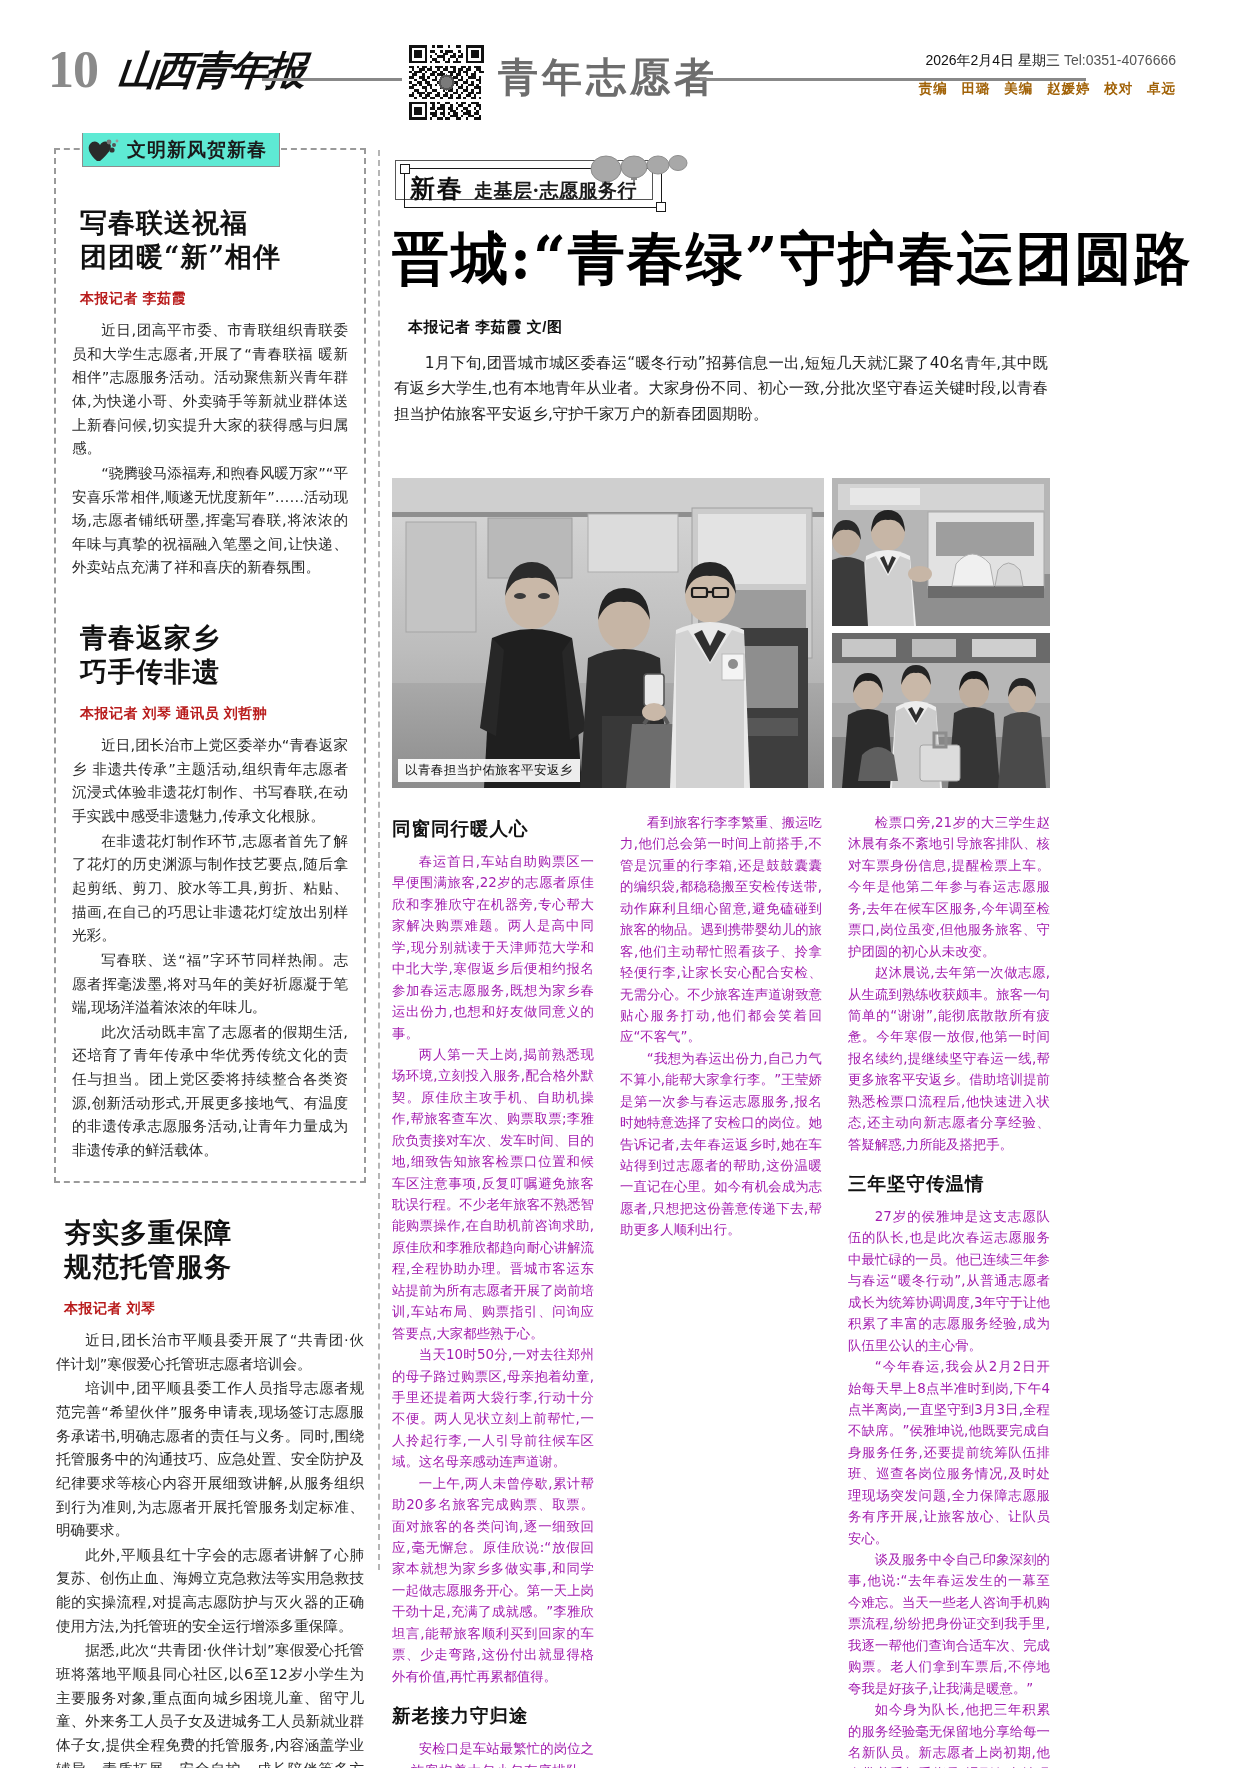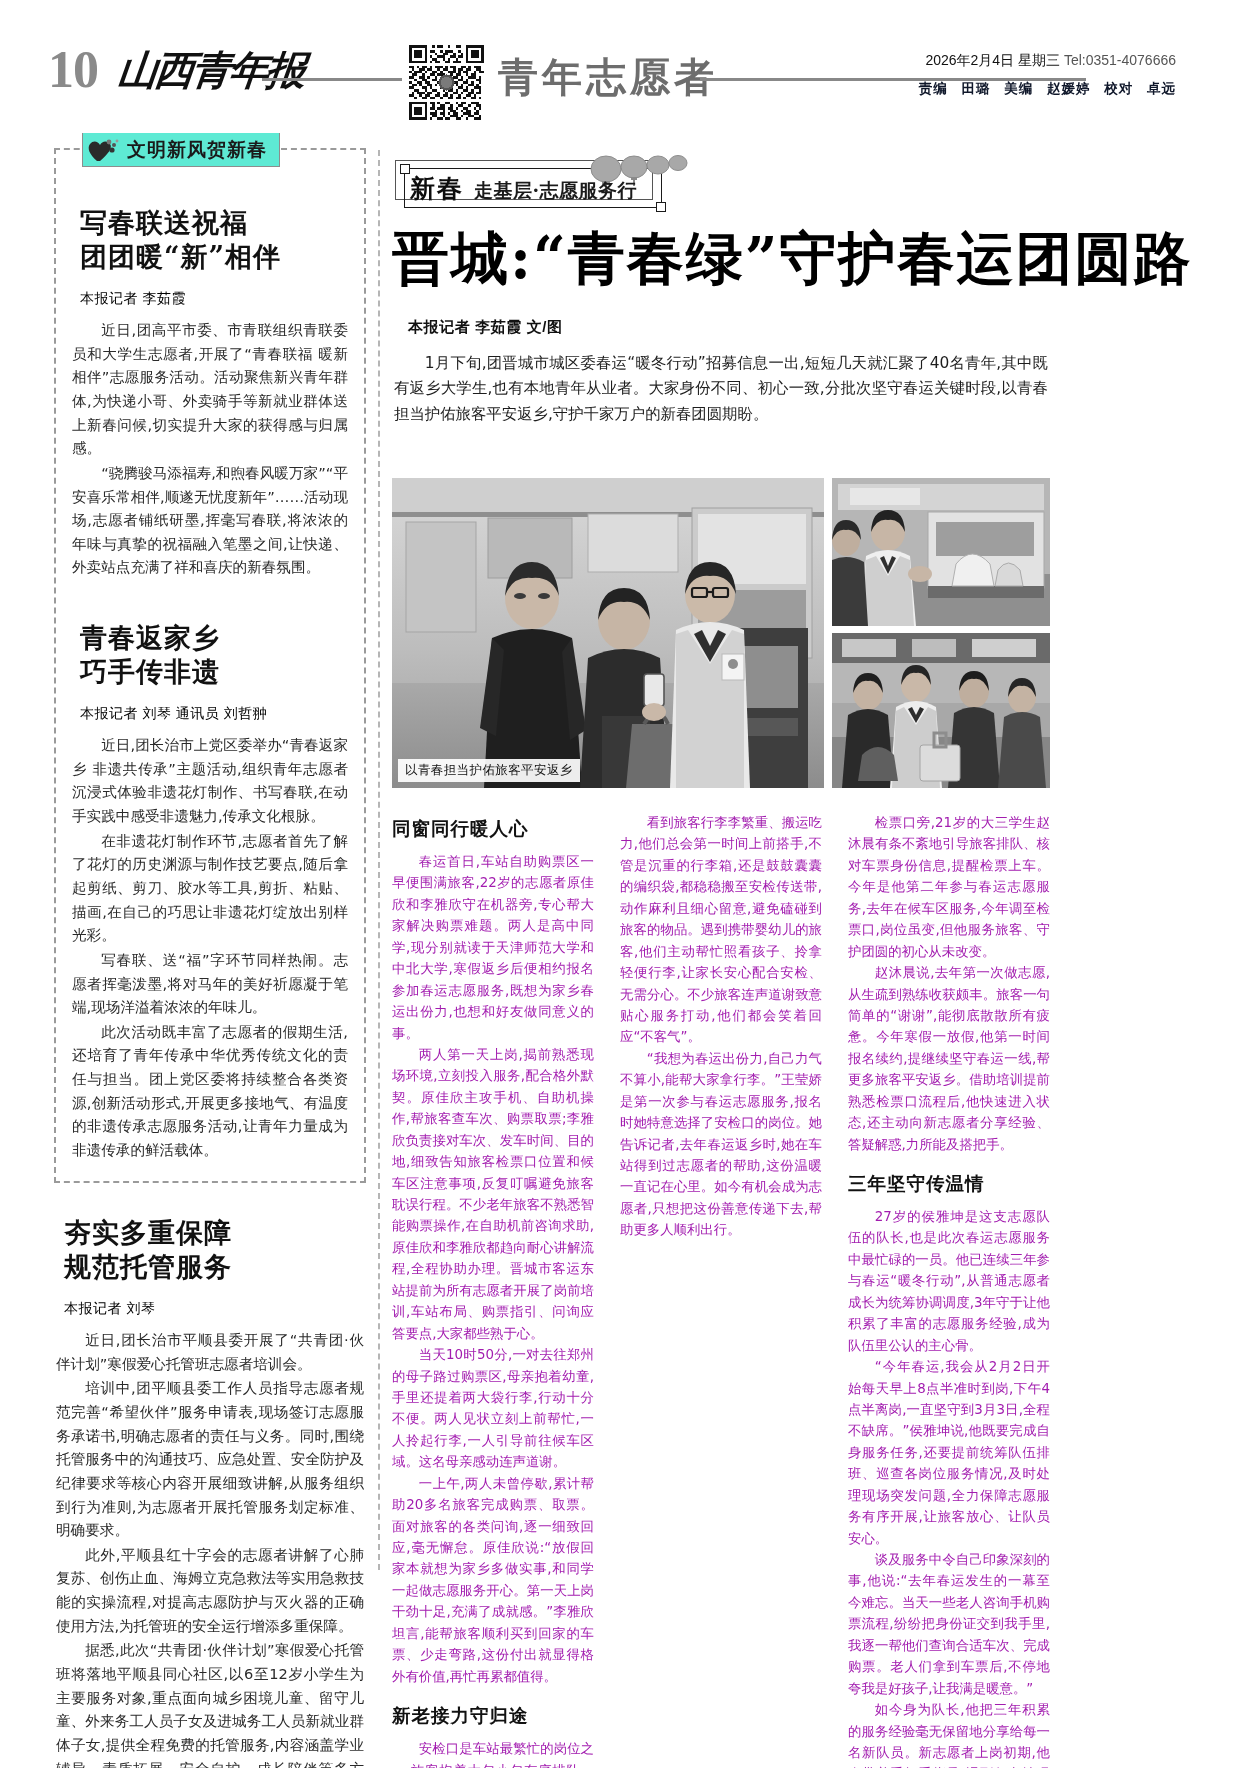--- a/index.html
+++ b/index.html
@@ -60,21 +60,21 @@
     background: #888;
   }
   .hdr-date {
     position: absolute; right: 66px; top: 52px;
     font-size: 14px; color: #111;
     white-space: nowrap;
   }
   .hdr-date .tel { color: #555; }
   .hdr-credits {
     position: absolute; right: 66px; top: 80px;
-    font-size: 13.5px; font-weight: 700; color: #0f172a;
+    font-size: 13.5px; font-weight: 700; color: #a16207;
     white-space: nowrap; letter-spacing: 1px;
   }
   .hdr-credits span { margin-left: 9px; }
   .hdr-credits span:first-child { margin-left: 0; }
 
   
   #sidebar {
     position: absolute; left: 54px; top: 148px;
     width: 312px;
   }
@@ -108,22 +108,22 @@
   .sb-title {
     font-family: "DejaVu Serif", serif;
     font-size: 27px; font-weight: 700;
     line-height: 1.26;
     letter-spacing: 1px;
     color: #111;
     margin: 22px 0 0 10px;
   }
   .sb-title.second { margin-top: 42px; }
   .sb-byline {
-    font-size: 14px; font-weight: 400;
-    color: #000000; margin: 16px 0 10px 10px;
+    font-size: 14px; font-weight: 700;
+    color: #b91c1c; margin: 16px 0 10px 10px;
     letter-spacing: 0.5px;
   }
   .sb-body {
     font-family: "DejaVu Sans", sans-serif;
     font-size: 14.6px;
     line-height: 1.62;
     color: #2a2a2a;
     text-align: justify;
     text-justify: inter-ideograph;
     margin: 0 2px;

